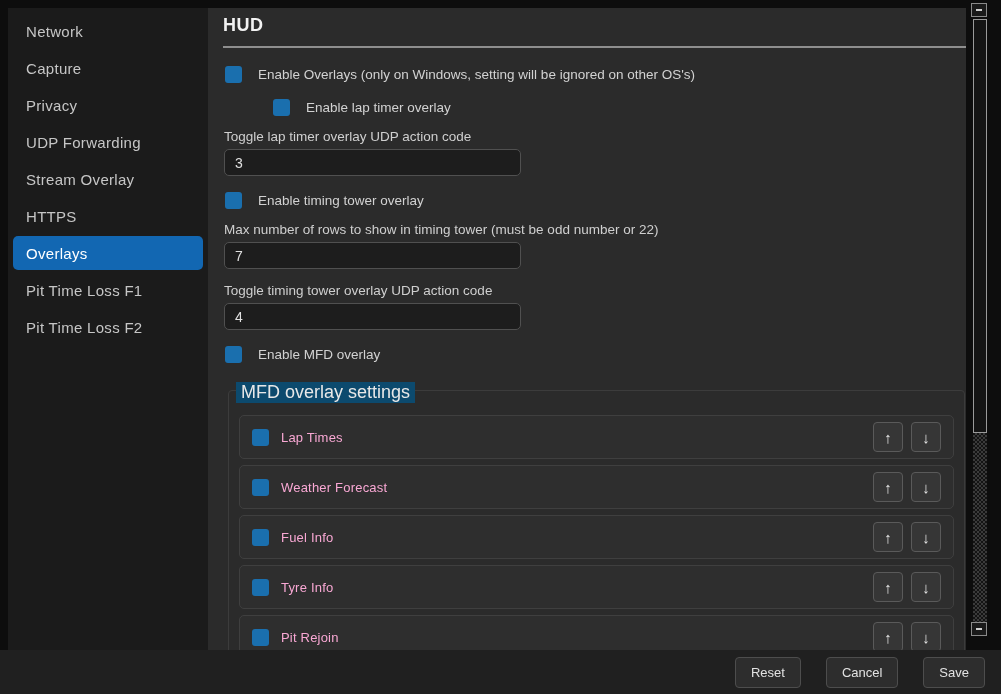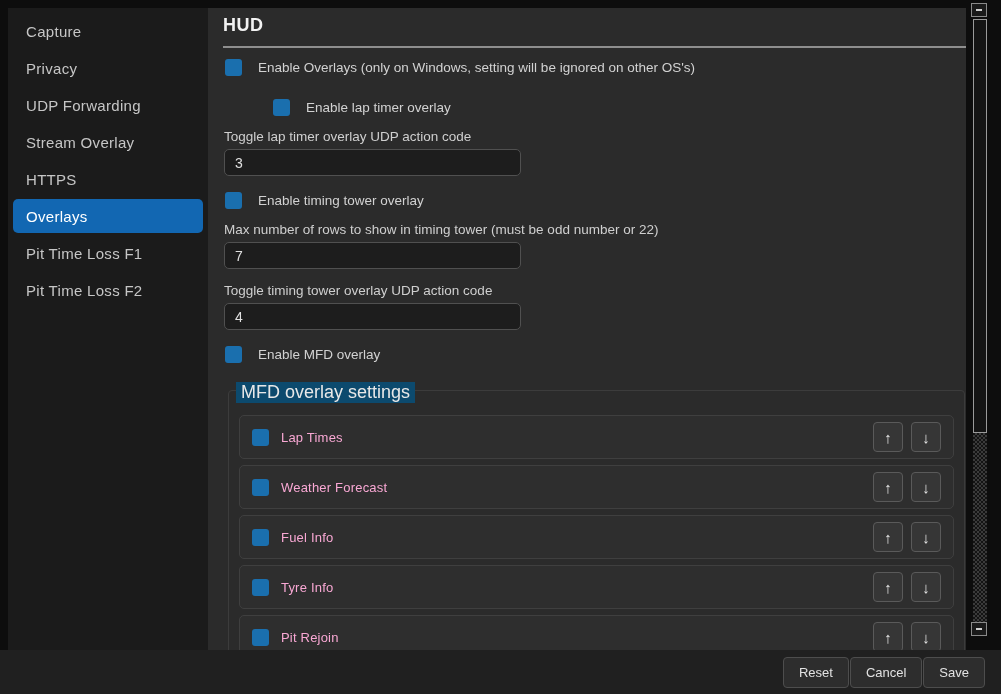--- a/index.html
+++ b/index.html
@@ -92,49 +92,50 @@
     position:absolute; left:973px; top:433px; width:14px; height:189px;
     background:repeating-conic-gradient(#3b3b3b 0% 25%, #141414 0% 50%);
     background-size:4px 4px; cursor:pointer;
   }
 
   
   #footer {
     position:absolute; left:0; top:650px; width:1001px; height:44px;
     background:#202020;
     display:flex; align-items:center; justify-content:flex-end;
-    padding-right:16px; gap:1px;
+    padding-right:16px; gap:25px;
   }
   .footer-btn {
     background:#2d2d2d; border:1px solid #4d4d4d; border-radius:4px;
     color:#e2e2e2; font-size:13px; padding:7px 15px; cursor:pointer;
     font-family:"Liberation Sans", sans-serif;
   }
 </style>
 </head>
 <body>
 
 <div id="window">
 
   <nav id="sidebar">
+    <div class="side-item">Network</div>
     <div class="side-item">Capture</div>
     <div class="side-item">Privacy</div>
     <div class="side-item">UDP Forwarding</div>
     <div class="side-item">Stream Overlay</div>
     <div class="side-item">HTTPS</div>
     <div class="side-item selected">Overlays</div>
     <div class="side-item">Pit Time Loss F1</div>
     <div class="side-item">Pit Time Loss F2</div>
   </nav>
 
   <section id="main">
     <h1 class="page-title">HUD</h1>
     <div class="divider"></div>
 
-    <div class="cb-row" style="top:50px;">
+    <div class="cb-row" style="top:57px;">
       <span class="cb"></span>
       <span class="cb-label">Enable Overlays (only on Windows, setting will be ignored on other OS's)</span>
     </div>
 
     <div class="cb-row" style="top:90px;margin-left:48px;">
       <span class="cb"></span>
       <span class="cb-label">Enable lap timer overlay</span>
     </div>
 
     <div class="field-label" style="top:121px;">Toggle lap timer overlay UDP action code</div>

